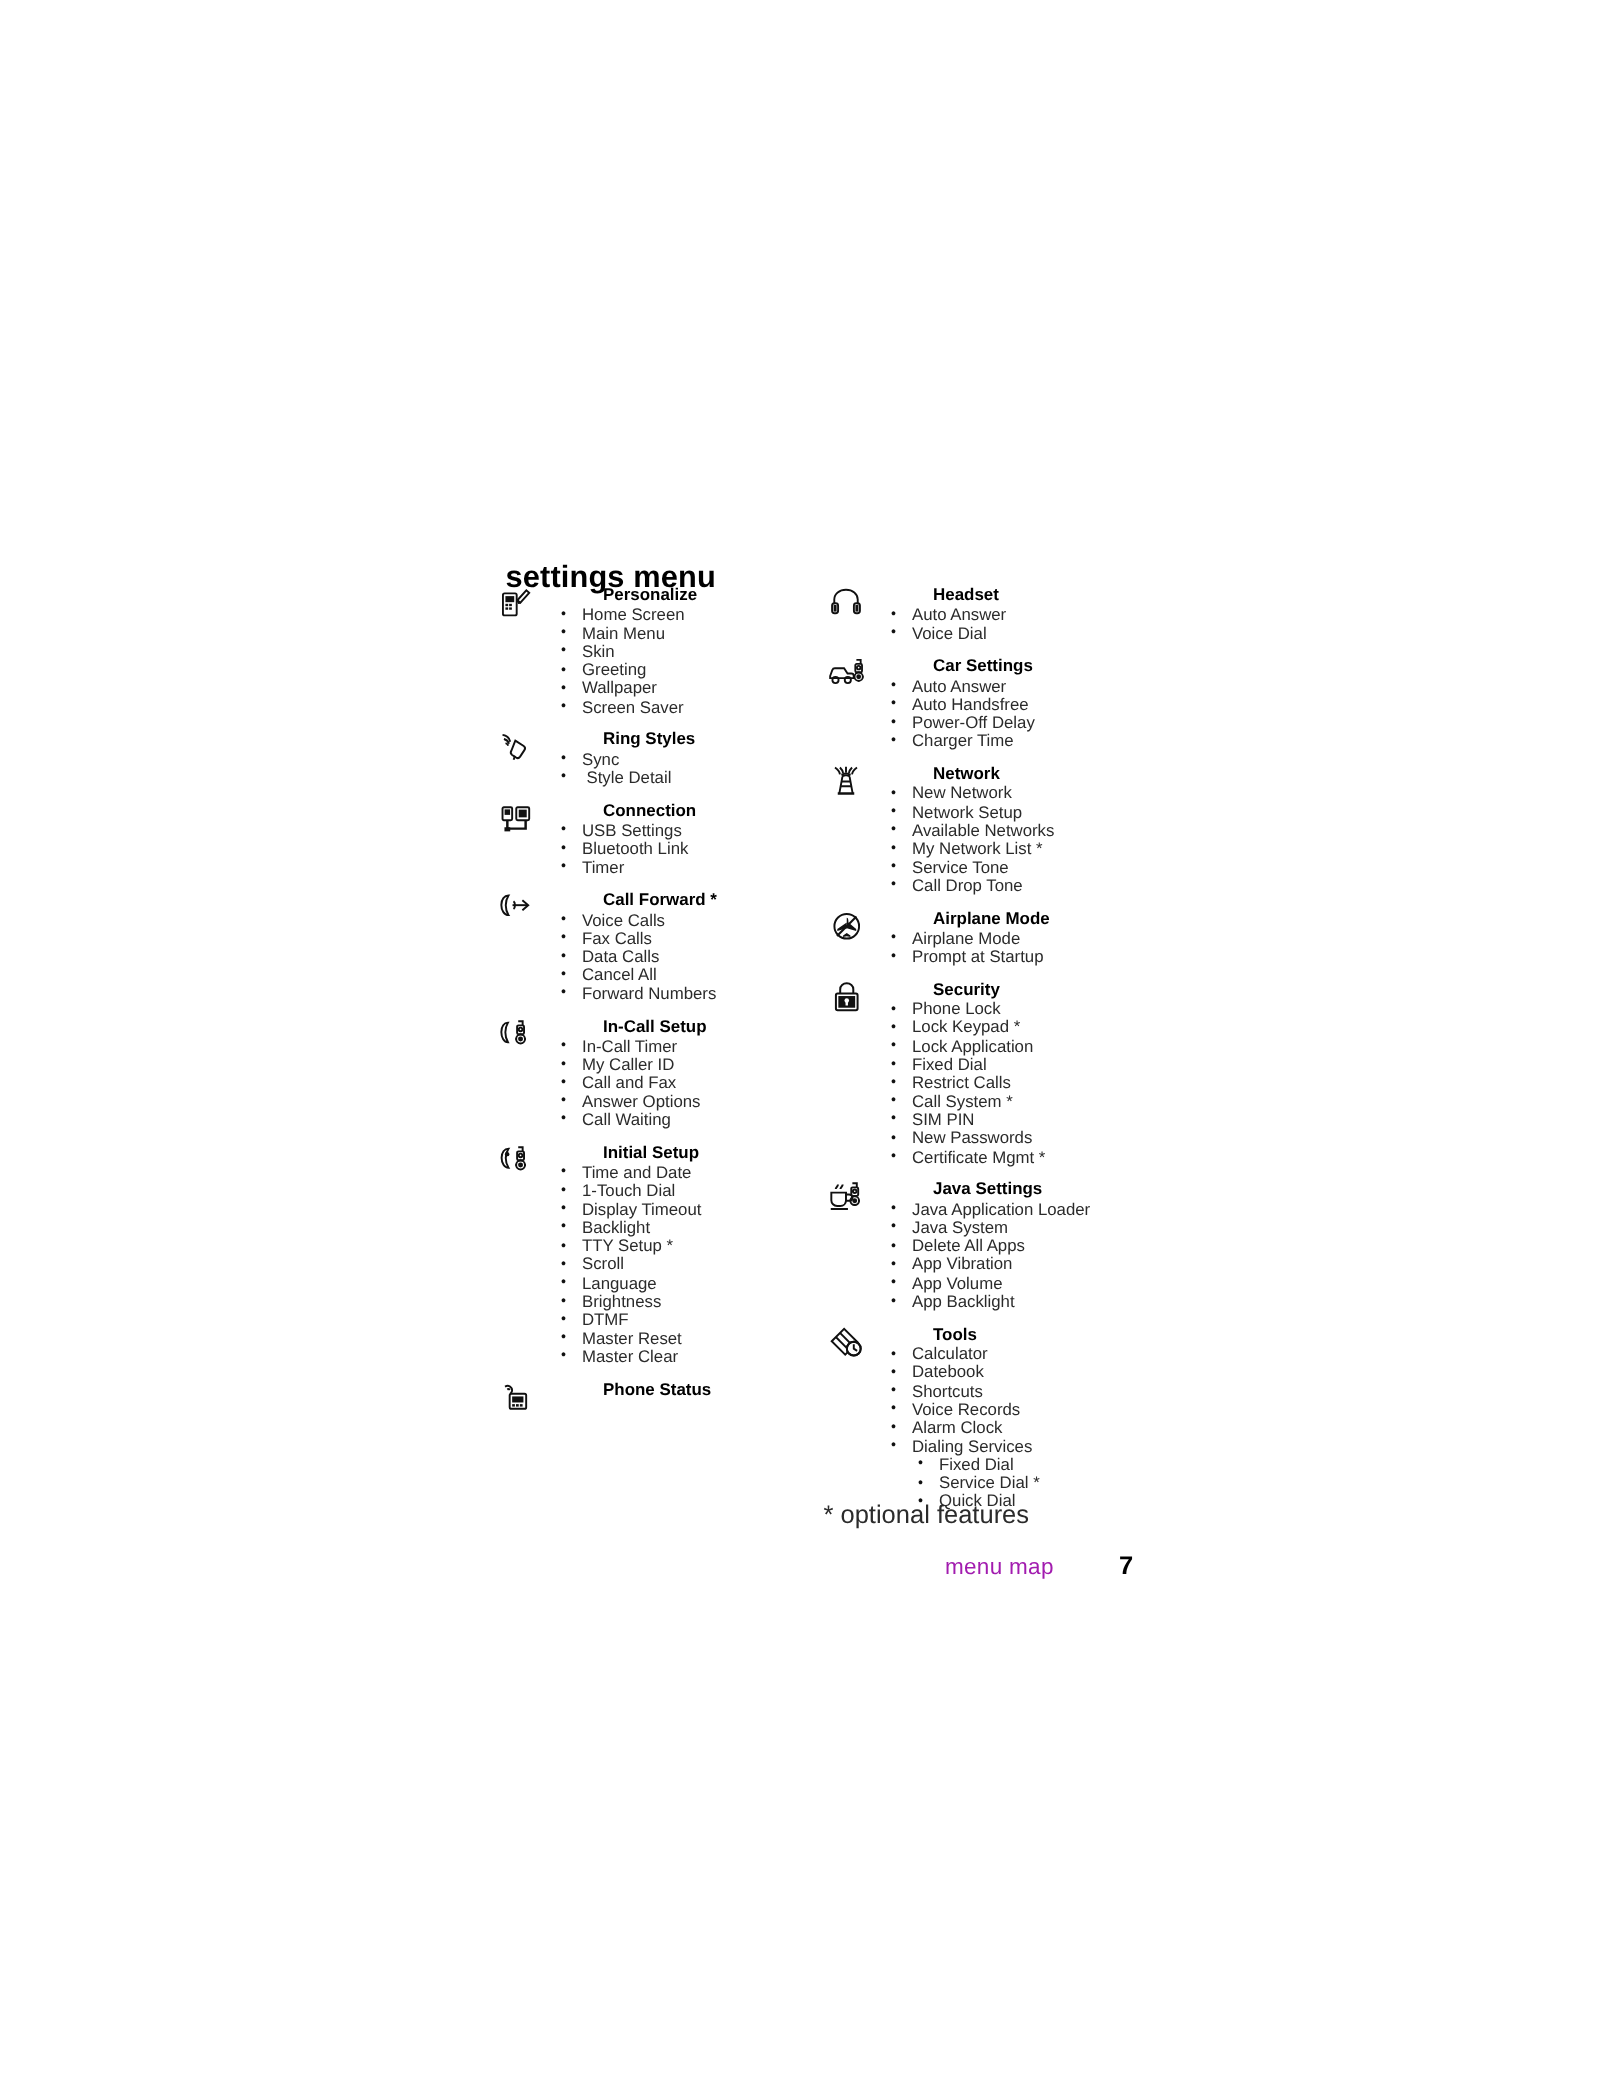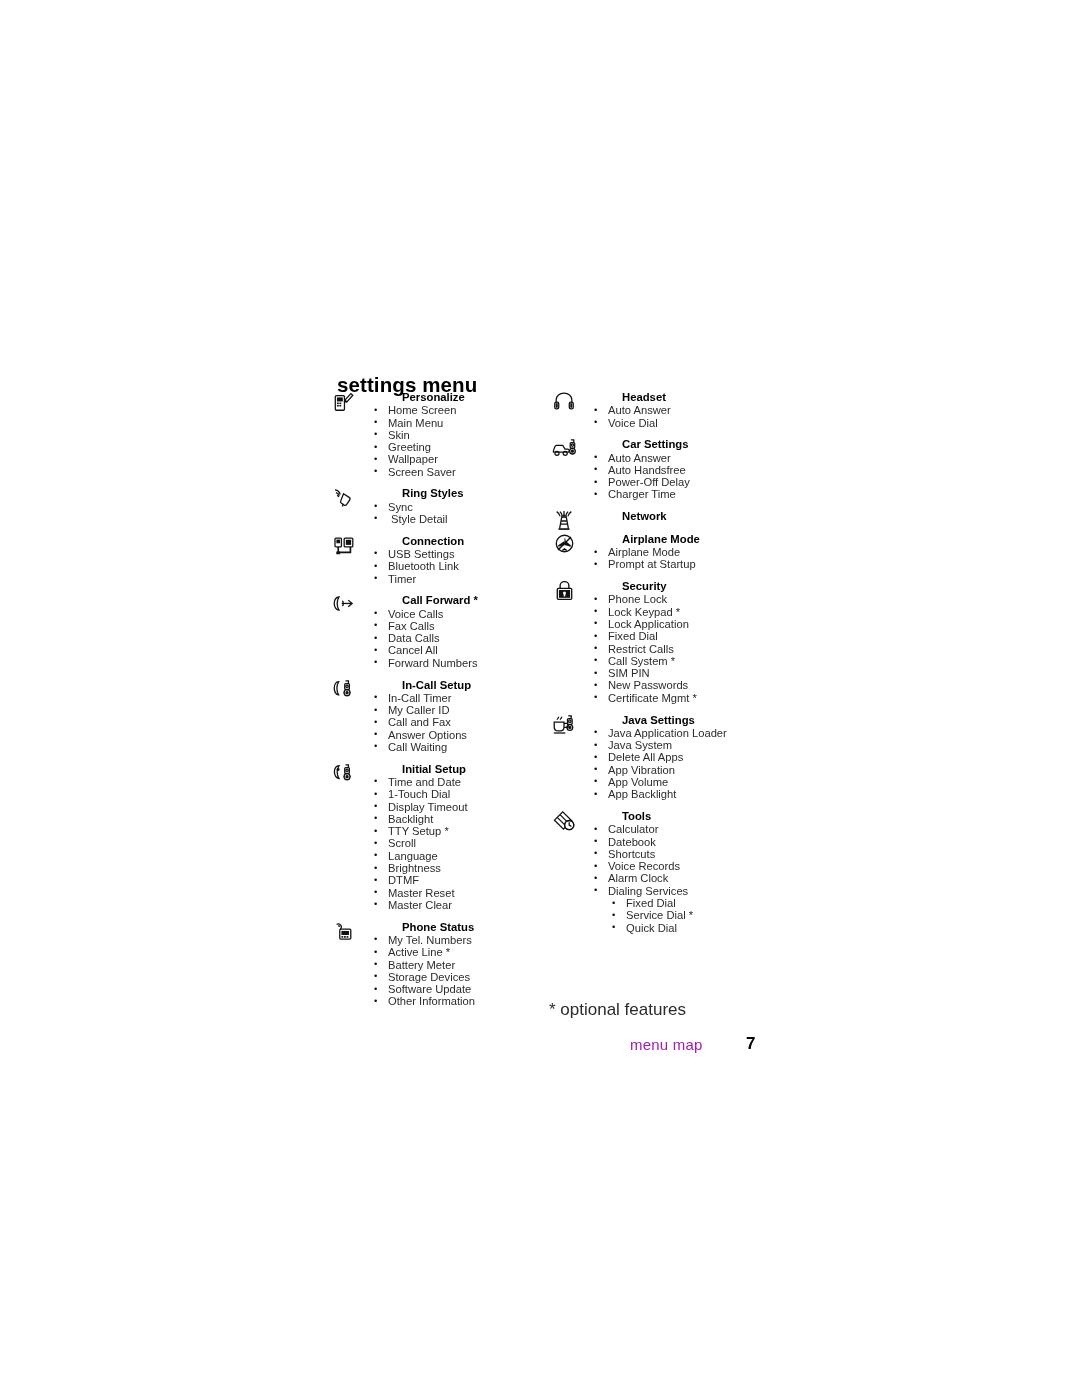--- a/index.html
+++ b/index.html
@@ -261,28 +261,20 @@
       <path d="M4 3.2 C5.6 2.4 7.6 2.8 8.6 4.2 C9.6 5.6 9.2 7.4 7.8 8.4"></path>
       <path d="M5.6 5.2 C6.3 4.9 7.1 5.1 7.5 5.7"></path>
       <rect x="7.4" y="8.4" width="12" height="11" rx="1.2"></rect>
       <rect x="9.2" y="10.4" width="8.2" height="4.4" fill="#111" stroke="none"></rect>
       <rect x="9.2" y="16" width="2" height="1.8" fill="#111" stroke="none"></rect>
       <rect x="12" y="16" width="2" height="1.8" fill="#111" stroke="none"></rect>
       <rect x="14.8" y="16" width="2" height="1.8" fill="#111" stroke="none"></rect>
     </svg>
         </div>
         <div class="group-head">Phone Status</div>
-        <ul class="items">
-          <li class="">My Tel. Numbers</li>
-          <li class="">Active Line *</li>
-          <li class="">Battery Meter</li>
-          <li class="">Storage Devices</li>
-          <li class="">Software Update</li>
-          <li class="">Other Information</li>
-        </ul>
       </div>
     </div>
   <div class="col col-right">
       <div class="group">
         <div class="group-icon">
           <svg width="22" height="20" viewBox="0 0 24 22" fill="none" stroke="#111" stroke-width="1.4">
       <path d="M3.4 13 L3.4 9.6 C3.4 5.3 7.2 2.4 12 2.4 C16.8 2.4 20.6 5.3 20.6 9.6 L20.6 13"></path>
       <rect x="1.8" y="12.2" width="4.4" height="7.4" rx="1.8"></rect>
       <rect x="17.8" y="12.2" width="4.4" height="7.4" rx="1.8"></rect>
       <rect x="2.9" y="13.4" width="2.2" height="5" fill="#111" stroke="none"></rect>
@@ -326,20 +318,28 @@
       <path d="M16.4 1.8 C15 3.2 14.3 4.6 14.1 5.8"></path>
       <path d="M12 1.2 L12 5.4"></path>
       <path d="M8.6 7 L12 6 L15.4 7"></path>
       <path d="M9 8.2 L12 7.4 L15 8.2"></path>
       <path d="M9.4 8.4 L7.2 20.4 M14.6 8.4 L16.8 20.4"></path>
       <path d="M8.9 12 L15.1 12 M8.4 15.4 L15.6 15.4"></path>
       <path d="M6 20.8 L18 20.8" stroke-width="1.8"></path>
     </svg>
         </div>
         <div class="group-head">Network</div>
+        <ul class="items">
+          <li class="">New Network</li>
+          <li class="">Network Setup</li>
+          <li class="">Available Networks</li>
+          <li class="">My Network List *</li>
+          <li class="">Service Tone</li>
+          <li class="">Call Drop Tone</li>
+        </ul>
       </div>
       <div class="group">
         <div class="group-icon">
           <svg width="21" height="21" viewBox="0 0 24 24" fill="none" stroke="#111" stroke-width="1.5">
       <circle cx="12" cy="12" r="9.4"></circle>
       <path d="M12 5.6 L12 9.2 L4.8 14 L4.8 15.7 L12 13.6 L12 17.2 L9.2 19 L9.2 20.2 L12 19.6 L14.8 20.2 L14.8 19 L12 17.2" fill="#111" stroke="none"></path>
       <path d="M12 5.6 C12.9 5.6 13.3 6.5 13.3 9.2 L19.2 14 L19.2 15.7 L12 13.6" fill="#111" stroke="none"></path>
       <path d="M4.6 19.4 L19.4 4.6" stroke-width="1.6"></path>
     </svg>
         </div>

